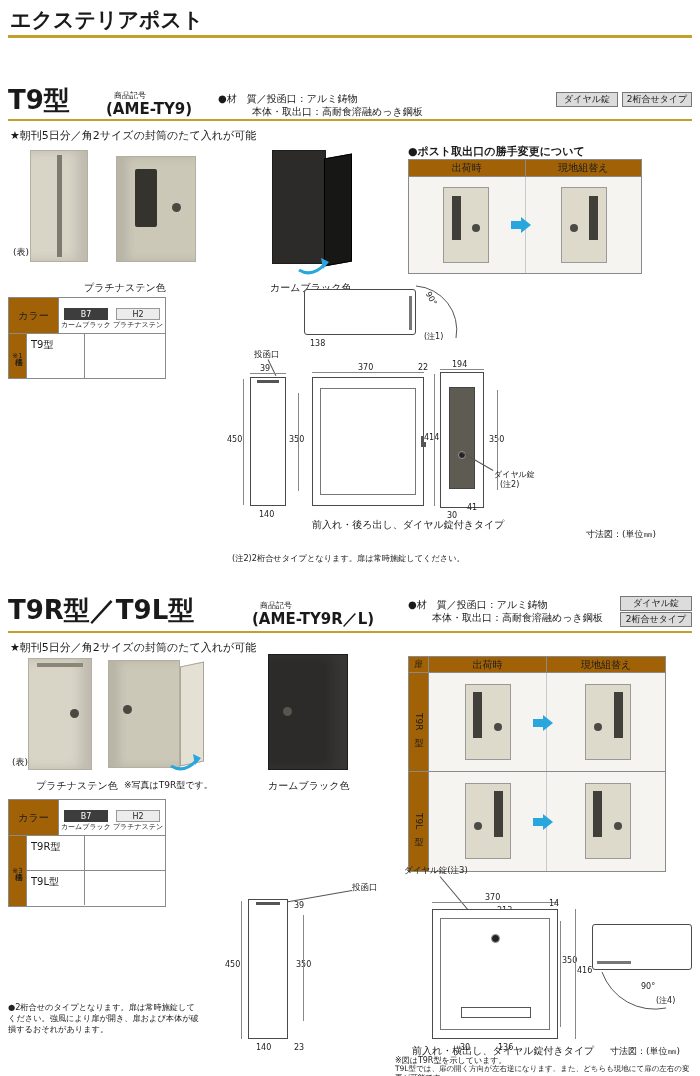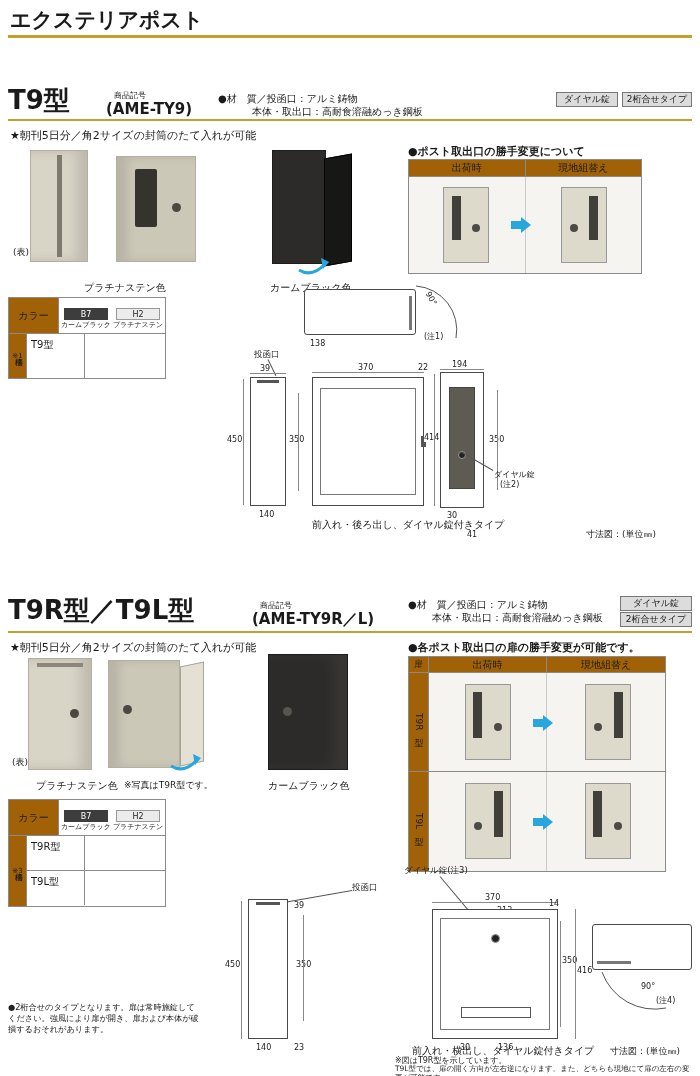--- a/index.html
+++ b/index.html
@@ -150,29 +150,30 @@
   <div class="dim" style="left:452px;top:360px">194</div>
   <div class="dwg" style="left:440px;top:372px;width:44px;height:136px">
     <div style="position:absolute;left:8px;top:14px;width:26px;height:102px;background:#5d5b52;border:1px solid #444"></div>
     <div style="position:absolute;left:17px;top:78px;width:8px;height:8px;border-radius:50%;background:#222;border:1px solid #999"></div>
   </div>
   <div class="dim" style="left:424px;top:433px;background:#fff">414</div>
   <div class="dl" style="left:434px;top:374px;width:1px;height:132px"></div>
   <div class="dim" style="left:489px;top:435px">350</div>
   <div class="dl" style="left:497px;top:390px;width:1px;height:100px"></div>
   <div class="dim" style="left:447px;top:511px">30</div>
-  <div class="dim" style="left:467px;top:530px">41</div>
+  <div class="dim" style="left:467px;top:503px">41</div>
 
   <div class="ldr" style="left:462px;top:452px;width:36px;transform:rotate(30deg)"></div>
   <div class="dim" style="left:494px;top:470px">ダイヤル錠</div>
   <div class="dim" style="left:500px;top:480px">(注2)</div>
 
   <div class="cap" style="left:312px;top:518px">前入れ・後ろ出し、ダイヤル錠付きタイプ</div>
   <div class="cap" style="left:586px;top:528px;font-size:9px">寸法図：(単位㎜)</div>
 
+  <div class="note" style="left:232px;top:553px;width:440px">(注2)2桁合せタイプとなります。扉は常時施錠してください。</div>
 
   <div class="lbl b" style="left:8px;top:596px;font-size:26px;line-height:28px">T9R型／T9L型</div>
   <div class="lbl" style="left:260px;top:600px;font-size:8px">商品記号</div>
   <div class="lbl b" style="left:252px;top:610px;font-size:15px">(AME-TY9R／L)</div>
   <div class="lbl" style="left:408px;top:598px;font-size:10px">●材　質／投函口：アルミ鋳物</div>
   <div class="lbl" style="left:432px;top:611px;font-size:10px">本体・取出口：高耐食溶融めっき鋼板</div>
   <div class="badge" style="left:620px;top:596px;width:72px">ダイヤル錠</div>
   <div class="badge" style="left:620px;top:612px;width:72px">2桁合せタイプ</div>
   <div class="gold" style="left:8px;top:631px;width:684px;height:2px"></div>
   <div class="lbl" style="left:10px;top:640px;font-size:11px">★朝刊5日分／角2サイズの封筒のたて入れが可能</div>
@@ -190,21 +191,20 @@
     <path d="M3 14 Q 16 22 29 8" fill="none" stroke="#2aa6de" stroke-width="3"></path>
     <path d="M25 2 L33 6 L27 13 Z" fill="#2aa6de"></path>
   </svg>
   <div class="lbl" style="left:36px;top:779px;font-size:10px">プラチナステン色</div>
   <div class="lbl" style="left:124px;top:779px;font-size:9px">※写真はT9R型です。</div>
   <div class="abs" style="left:268px;top:654px;width:80px;height:116px;background:#2c2b29;border:1px solid #1d1d1b;box-shadow:inset -14px 0 14px rgba(255,255,255,.06)">
     <div style="position:absolute;left:14px;top:52px;width:9px;height:9px;border-radius:50%;background:#57554e"></div>
   </div>
   <div class="lbl" style="left:268px;top:779px;font-size:10px">カームブラック色</div>
 
-  <div class="lbl b" style="left:408px;top:640px;font-size:11px">●各ポスト取出口の扉の勝手変更が可能です。</div>
   <div class="abs" style="left:408px;top:656px;width:258px;border:1px solid #8a8a8a;background:#fff">
     <div style="display:flex;height:16px;border-bottom:1px solid #8a8a8a">
       <div class="tblhd" style="width:20px;border-right:1px solid #8a8a8a;text-align:center;font-size:9px;line-height:15px">扉</div>
       <div class="tblhd" style="width:118px;border-right:1px solid #8a8a8a;text-align:center;font-size:10px;line-height:15px">出荷時</div>
       <div class="tblhd" style="flex:1;text-align:center;font-size:10px;line-height:15px">現地組替え</div>
     </div>
     <div style="display:flex;height:99px;border-bottom:1px solid #8a8a8a">
       <div class="tblhd" style="width:20px;border-right:1px solid #8a8a8a;display:flex;align-items:center;justify-content:center">
         <span class="vtxt" style="font-size:9px">T9R型</span>
       </div>

